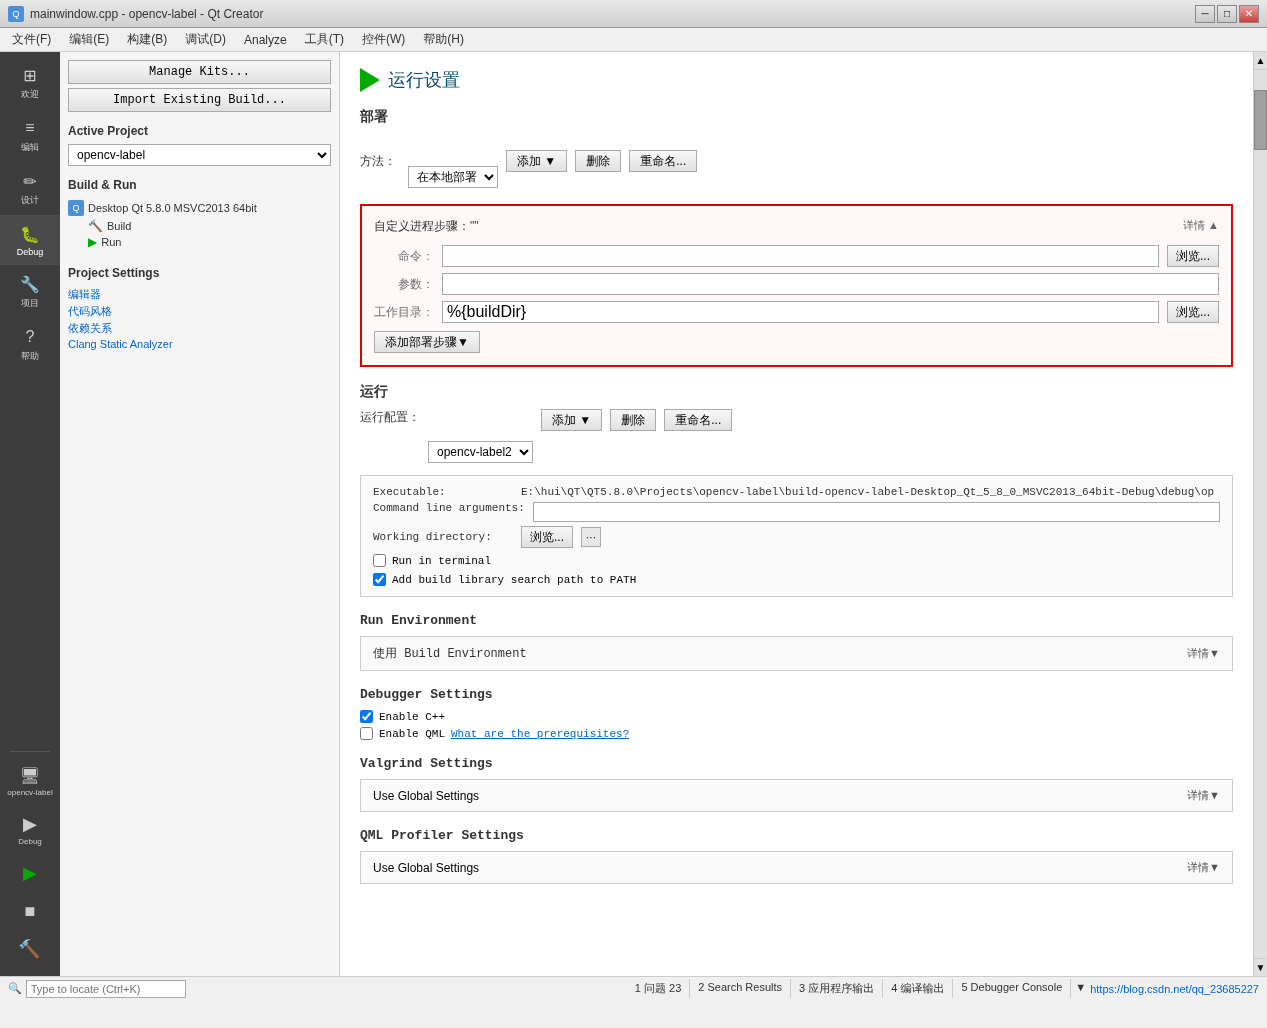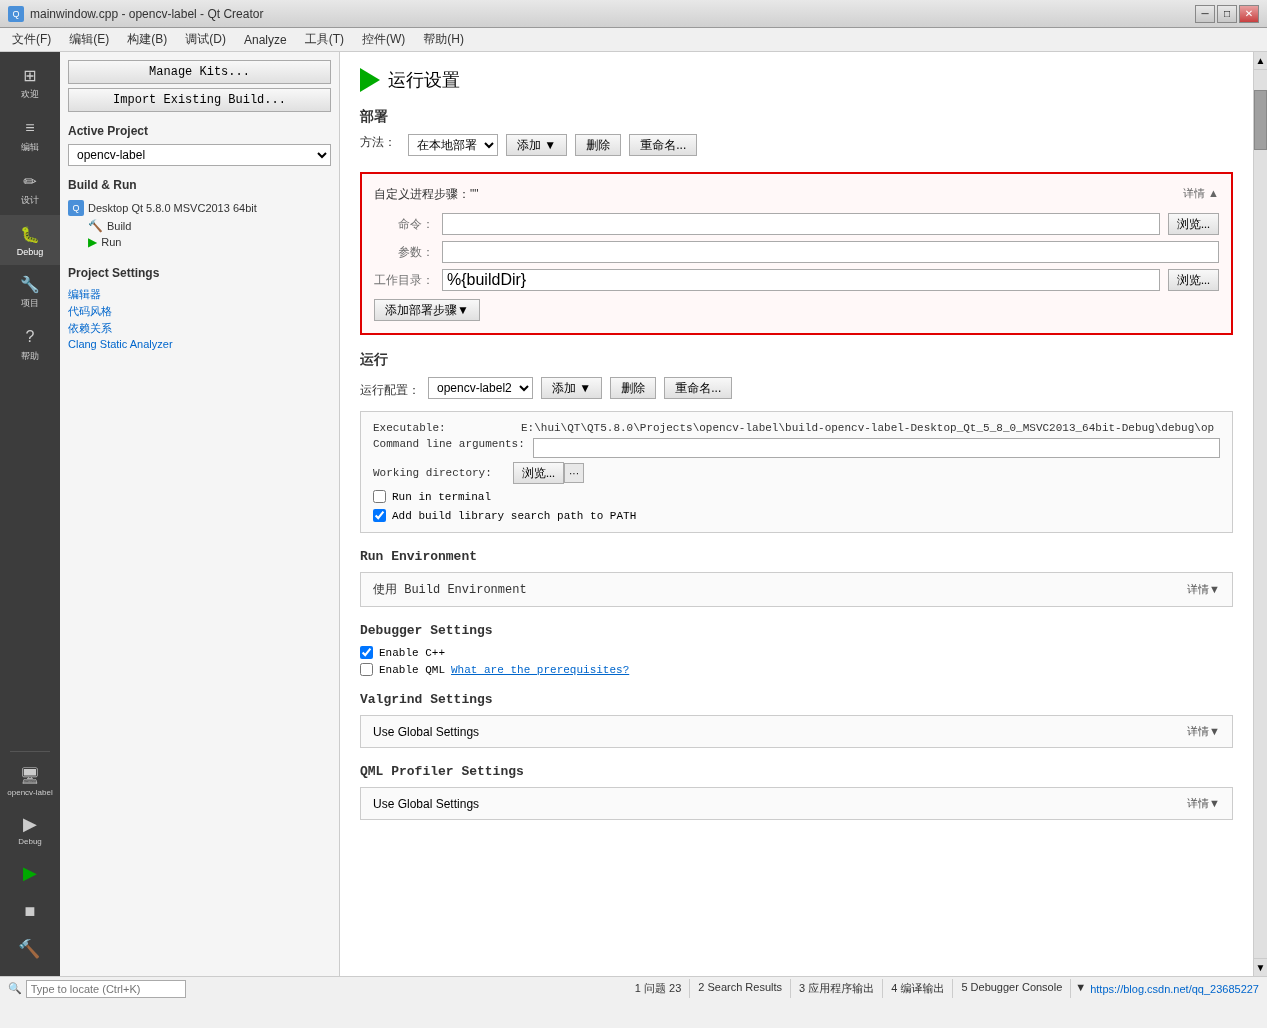--- a/index.html
+++ b/index.html
@@ -38,52 +38,52 @@
     .kit-item-label { font-size: 11px; color: #333; }
     .sub-item { display: flex; align-items: center; gap: 4px; padding: 1px 0 1px 20px; cursor: pointer; }
     .sub-item .build-icon { color: #e8a000; font-size: 12px; }
     .sub-item .run-icon { color: #00aa00; font-size: 12px; }
     .sub-item-label { font-size: 11px; color: #333; }
     .project-settings { }
     .settings-link { display: block; color: #0066cc; font-size: 11px; padding: 1px 0; cursor: pointer; text-decoration: none; }
 
     
     .main-content { flex: 1; background: white; overflow-y: auto; padding: 16px 20px; }
-    .page-title { font-size: 18px; color: #000000; margin-bottom: 16px; display: flex; align-items: center; gap: 8px; }
+    .page-title { font-size: 18px; color: #0c4a6e; margin-bottom: 16px; display: flex; align-items: center; gap: 8px; }
     .run-icon-green { width: 0; height: 0; border-top: 12px solid transparent; border-bottom: 12px solid transparent; border-left: 20px solid #00aa00; }
 
     
     .section-header { font-size: 14px; font-weight: bold; color: #333; margin-bottom: 8px; }
 
     
-    .form-row { display: flex; gap: 8px; margin-bottom: 8px; }
+    .form-row { display: flex; align-items: center; gap: 8px; margin-bottom: 8px; }
     .form-label { min-width: 40px; font-size: 12px; color: #333; }
-    .form-select { padding: 2px 4px; border: 1px solid #aaa; background: white; font-size: 12px; height: 22px; }
+    .form-select { padding: 2px 4px; border: 1px solid #aaa; background: white; font-size: 12px; height: 22px; margin-top: 32px; }
     .form-btn { padding: 2px 10px; border: 1px solid #aaa; background: linear-gradient(to bottom, #f8f8f8, #e0e0e0); cursor: pointer; font-size: 12px; height: 22px; }
 
     
     .custom-steps-box { border: 2px solid #e00000; background: #fff8f8; padding: 12px; margin-bottom: 16px; }
     .custom-steps-title { font-size: 12px; color: #333; margin-bottom: 10px; display: flex; justify-content: space-between; }
     .detail-link { color: #666; font-size: 11px; cursor: pointer; }
     .field-row { display: flex; align-items: center; gap: 8px; margin-bottom: 6px; }
     .field-label { min-width: 60px; font-size: 12px; color: #737373; text-align: right; }
     .field-input { flex: 1; height: 22px; border: 1px solid #aaa; padding: 0 4px; font-size: 16px; background: white; }
-    .browse-btn { padding: 2px 8px; border: 1px solid #aaa; background: linear-gradient(to bottom, #f8f8f8, #e0e0e0); cursor: pointer; font-size: 12px; height: 22px; font-family: Liberation Serif, serif; }
+    .browse-btn { padding: 2px 8px; border: 1px solid #aaa; background: linear-gradient(to bottom, #f8f8f8, #e0e0e0); cursor: pointer; font-size: 12px; height: 22px; font-family: Liberation Sans, sans-serif; }
     .add-step-btn { padding: 2px 10px; border: 1px solid #aaa; background: linear-gradient(to bottom, #f8f8f8, #e0e0e0); cursor: pointer; font-size: 12px; height: 22px; display: flex; align-items: center; gap: 2px; }
 
     
-    .run-config-row { display: flex; align-items: flex-end; gap: 8px; margin-bottom: 12px; }
+    .run-config-row { display: flex; align-items: flex-start; gap: 8px; margin-bottom: 12px; }
     .run-config-label { font-size: 12px; color: #333; min-width: 50px; }
 
     
     .info-box { border: 1px solid #ccc; padding: 10px 12px; margin-bottom: 16px; background: #fafafa; }
     .info-row { display: flex; align-items: flex-start; gap: 8px; margin-bottom: 4px; font-size: 11px; font-family: 'Courier New', monospace; }
     .info-key { min-width: 140px; color: #333; }
     .info-value { color: #333; word-break: break-all; }
-    .working-dir-row { display: flex; align-items: center; gap: 0; }
+    .working-dir-row { display: flex; align-items: center; gap: 8px; }
     .working-dir-input { flex: 1; height: 22px; border: 1px solid #aaa; padding: 0 4px; font-size: 11px; font-family: 'Courier New', monospace; }
     .checkbox-row { display: flex; align-items: center; gap: 6px; margin-top: 6px; font-size: 11px; font-family: 'Courier New', monospace; }
     .small-btn { width: 20px; height: 20px; border: 1px solid #aaa; background: #e8e8e8; cursor: pointer; display: flex; align-items: center; justify-content: center; font-size: 10px; }
 
     
     .sub-section { margin-bottom: 16px; }
     .sub-section-title { font-size: 13px; font-weight: bold; color: #333; margin-bottom: 8px; font-family: 'Courier New', monospace; }
     .env-box { border: 1px solid #ccc; padding: 8px 12px; display: flex; justify-content: space-between; align-items: center; background: #fafafa; }
     .env-label { font-size: 12px; color: #333; font-family: 'Courier New', monospace; }
     .detail-btn { display: flex; align-items: center; gap: 2px; font-size: 11px; color: #555; cursor: pointer; }

